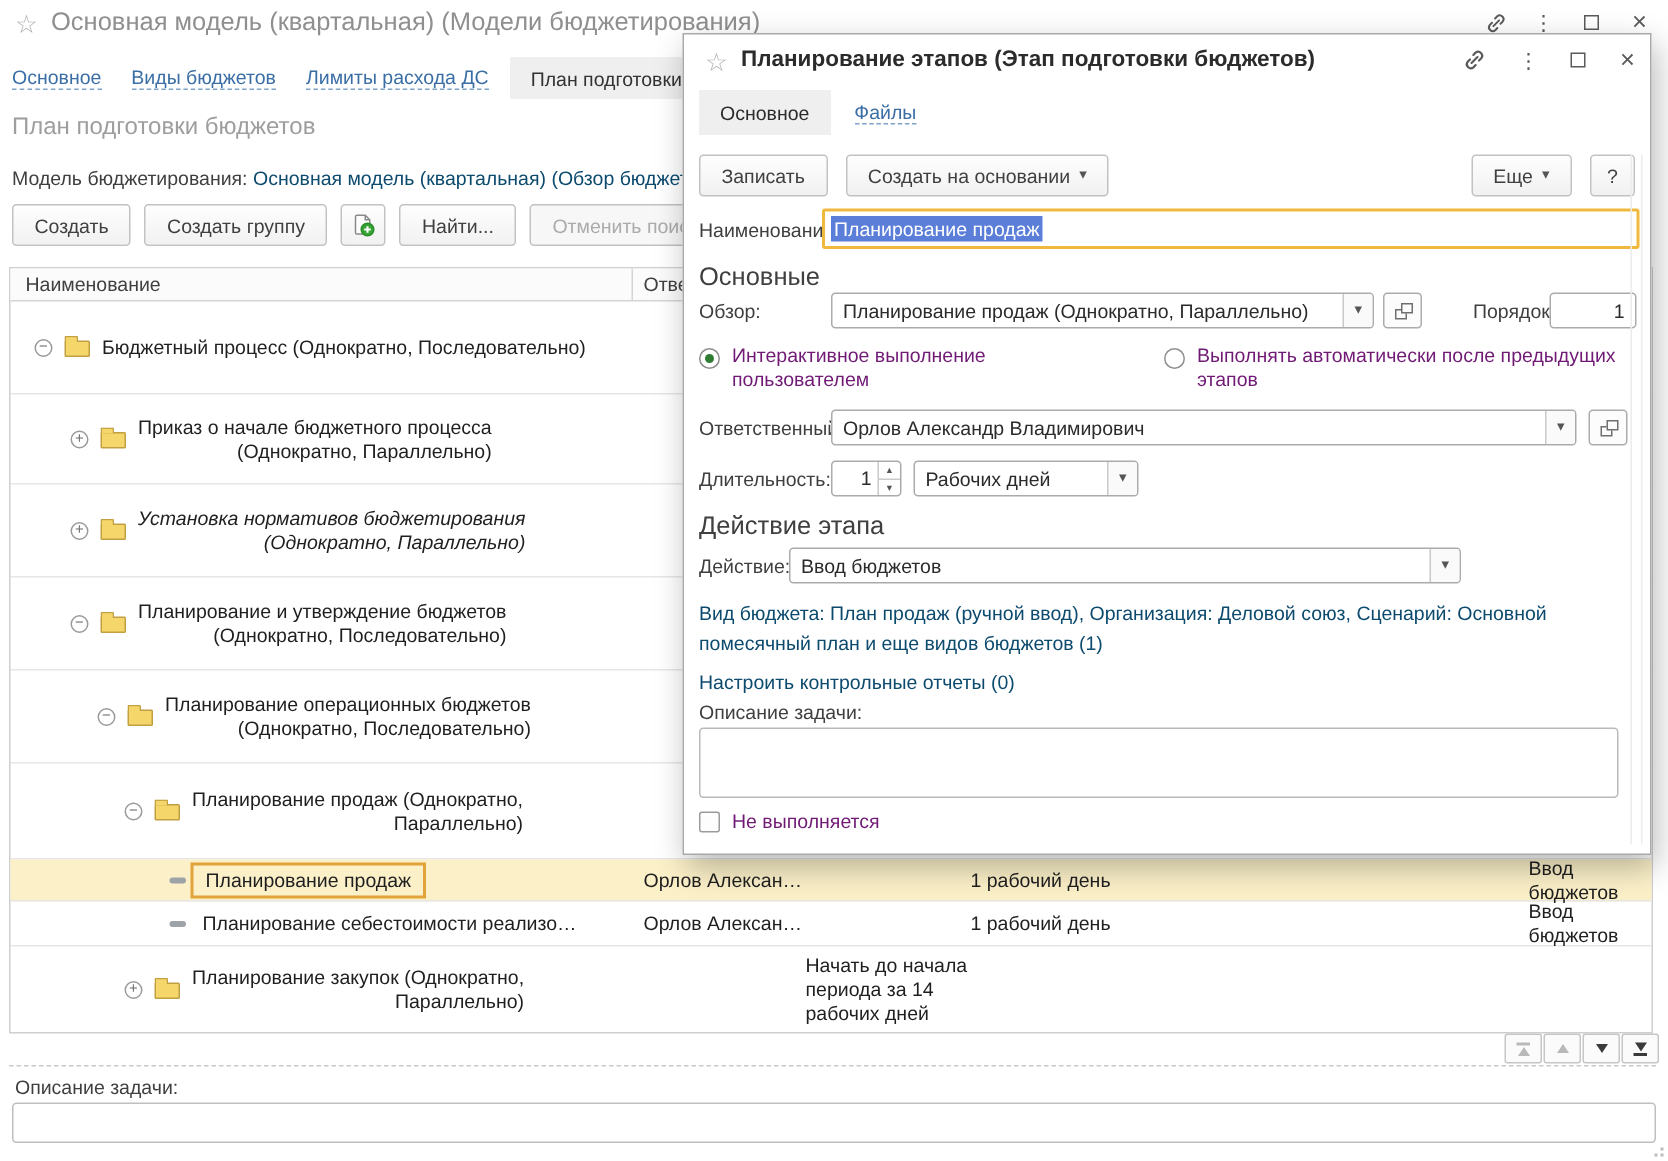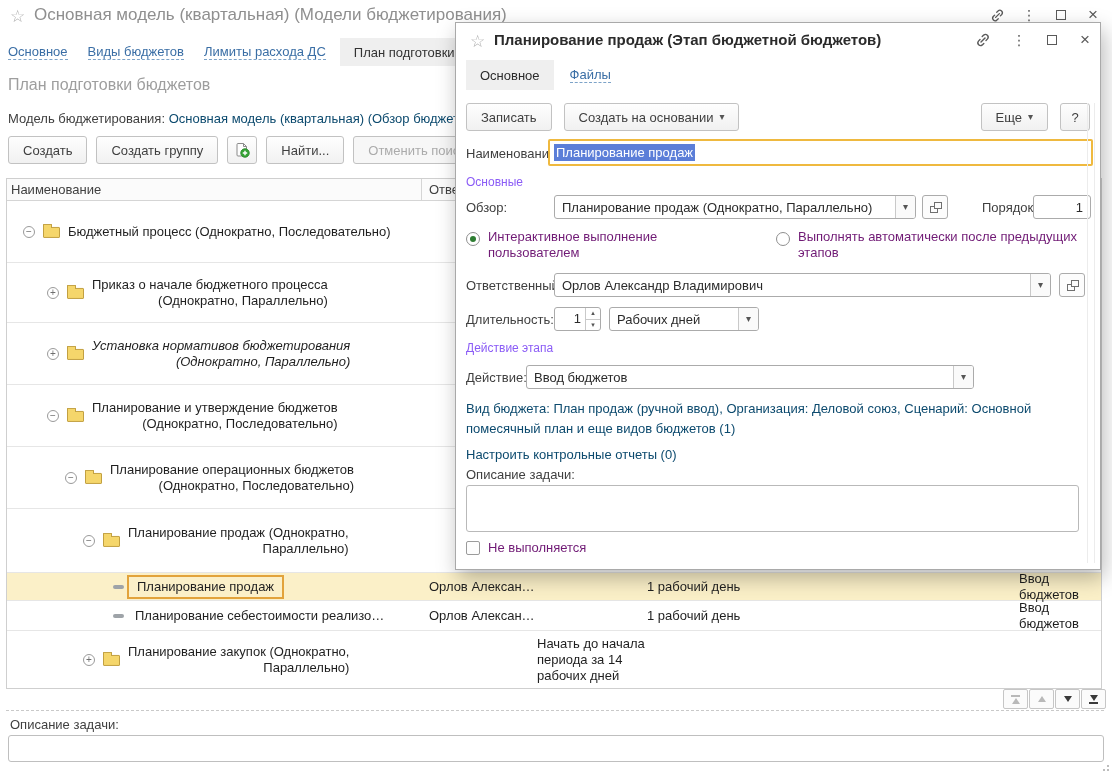--- a/index.html
+++ b/index.html
@@ -41,21 +41,21 @@
   .mw-tab-link:first-child { margin-left:8px; }
   .mw-tab-active { margin-left:14px; height:28px; display:flex; align-items:center; padding:0 14px;
                    background:#efefef; color:#333; white-space:nowrap; }
 
   .mw-heading { position:absolute; left:8px; top:76px; font-size:16px; color:#9e9e9e; }
   .mw-modelrow { position:absolute; left:8px; top:111px; white-space:nowrap; color:#3f3f3f; }
   .mw-toolbar { position:absolute; left:8px; top:136px; display:flex; gap:9px; align-items:center; }
 
   .ttable { position:absolute; left:6px; top:178px; width:1096px; border:1px solid #cfcfcf; background:#fff; }
   .thead { position:relative; height:22px; background:#fbfbfb; border-bottom:1px solid #d5d5d5; color:#404040; }
-  .thead .hc1 { position:absolute; left:4px; top:3px; }
+  .thead .hc1 { position:absolute; left:10px; top:3px; }
   .thead .hc2 { position:absolute; left:422px; top:3px; }
   .thead .hdiv { position:absolute; left:414px; top:0; bottom:0; width:1px; background:#d5d5d5; }
   .trow { position:relative; border-bottom:1px solid #e6e6e6; cursor:default; }
   .trow:last-child { border-bottom:none; }
   .trow.sel { background:#fbf0c8; }
   .exp { position:absolute; top:50%; transform:translateY(-50%); width:12px; height:12px; border:1px solid #9a9a9a;
          border-radius:50%; background:#fff; color:#6e6e6e; font-size:10px; line-height:10px; text-align:center; cursor:pointer; }
   .folder { position:absolute; top:50%; transform:translateY(-46%); width:17px; height:11px; background:#f5d66b;
             border:1px solid #c2a041; border-radius:1px; }
   .folder:before { content:''; position:absolute; top:-4px; left:-1px; width:7px; height:3px; background:#f5d66b;
@@ -93,21 +93,21 @@
   .dlg-tab-active { margin-left:10px; height:30px; display:flex; align-items:center; padding:0 14px; background:#efefef; }
   .dlg-tab-link { margin-left:16px; }
   .dr { position:absolute; left:10px; display:flex; align-items:center; }
   .dlg-cmdbar { top:80px; right:10px; gap:12px; }
   .btn.primary { background:linear-gradient(#ffe348,#ffd629); border-color:#d9b822; font-weight:bold; color:#2b2b2b; }
   .spacer { flex:1; }
   .fld-label { color:#3f3f3f; white-space:nowrap; }
   .name-input { position:absolute; left:82px; top:0; width:545px; height:27px; border:2px solid #efb93f; border-radius:2px;
                 display:flex; align-items:center; padding:0 4px; background:#fff; cursor:text; }
   .selection { background:#5b7ed8; color:#fff; padding:1px 2px; white-space:nowrap; }
-  .grp-hdr { position:absolute; left:10px; color:#8b5cf6; font-size:12px; }
+  .grp-hdr { position:absolute; left:10px; color:#404040; font-size:17px; }
   .radio { width:14px; height:14px; border:1px solid #8f8f8f; border-radius:50%; background:#fff; position:relative; flex:0 0 auto; cursor:pointer; }
   .radio.on:after { content:''; position:absolute; left:3px; top:3px; width:6px; height:6px; border-radius:50%; background:#2e7d32; }
   .radio-label { margin-left:8px; color:#701a75; line-height:16px; }
   .spin { display:flex; height:24px; border:1px solid #ababab; border-radius:3px; overflow:hidden; background:#fff; }
   .spin .sval { width:30px; text-align:right; padding:3px 4px 0 0; }
   .spin .sarr { width:15px; border-left:1px solid #c9c9c9; display:flex; flex-direction:column; }
   .spin .sarr span { flex:1; display:flex; align-items:center; justify-content:center; font-size:7px; color:#555; cursor:pointer; }
   .spin .sarr span:first-child { border-bottom:1px solid #c9c9c9; }
   .biglink { position:absolute; left:10px; white-space:pre-line; line-height:20px; width:600px; }
   .dlg-textarea { position:absolute; left:10px; top:0; width:613px; height:47px; border:1px solid #b9b9b9; border-radius:3px;
@@ -261,21 +261,21 @@
   <div class="grip">
       <i style="right:0;bottom:0;"></i>
       <i style="right:0;bottom:4px;"></i>
       <i style="right:4px;bottom:0;"></i>
     </div>
 </div>
 
 <div class="dlg">
 
   <span class="dlg-star star">☆</span>
-  <span class="dlg-title">Планирование продаж (Этап бюджетной бюджетов)</span>
+  <span class="dlg-title">Планирование этапов (Этап подготовки бюджетов)</span>
   <span class="dlg-chain">
     <svg width="18" height="18" viewBox="0 0 18 18" fill="none" stroke="#5a5a5a" stroke-width="1.4" stroke-linecap="round">
       <path d="M7 11 L11 7"></path>
         <path d="M8.2 5.6 l1.5-1.5 a2.7 2.7 0 0 1 3.8 3.8 L12 9.4"></path>
         <path d="M9.8 12.4 l-1.5 1.5 a2.7 2.7 0 0 1 -3.8 -3.8 L6 8.6"></path>
     </svg>
   </span>
   <span class="dlg-icons">
     <span class="winico kebab">⋮</span>
     <span class="winico">

